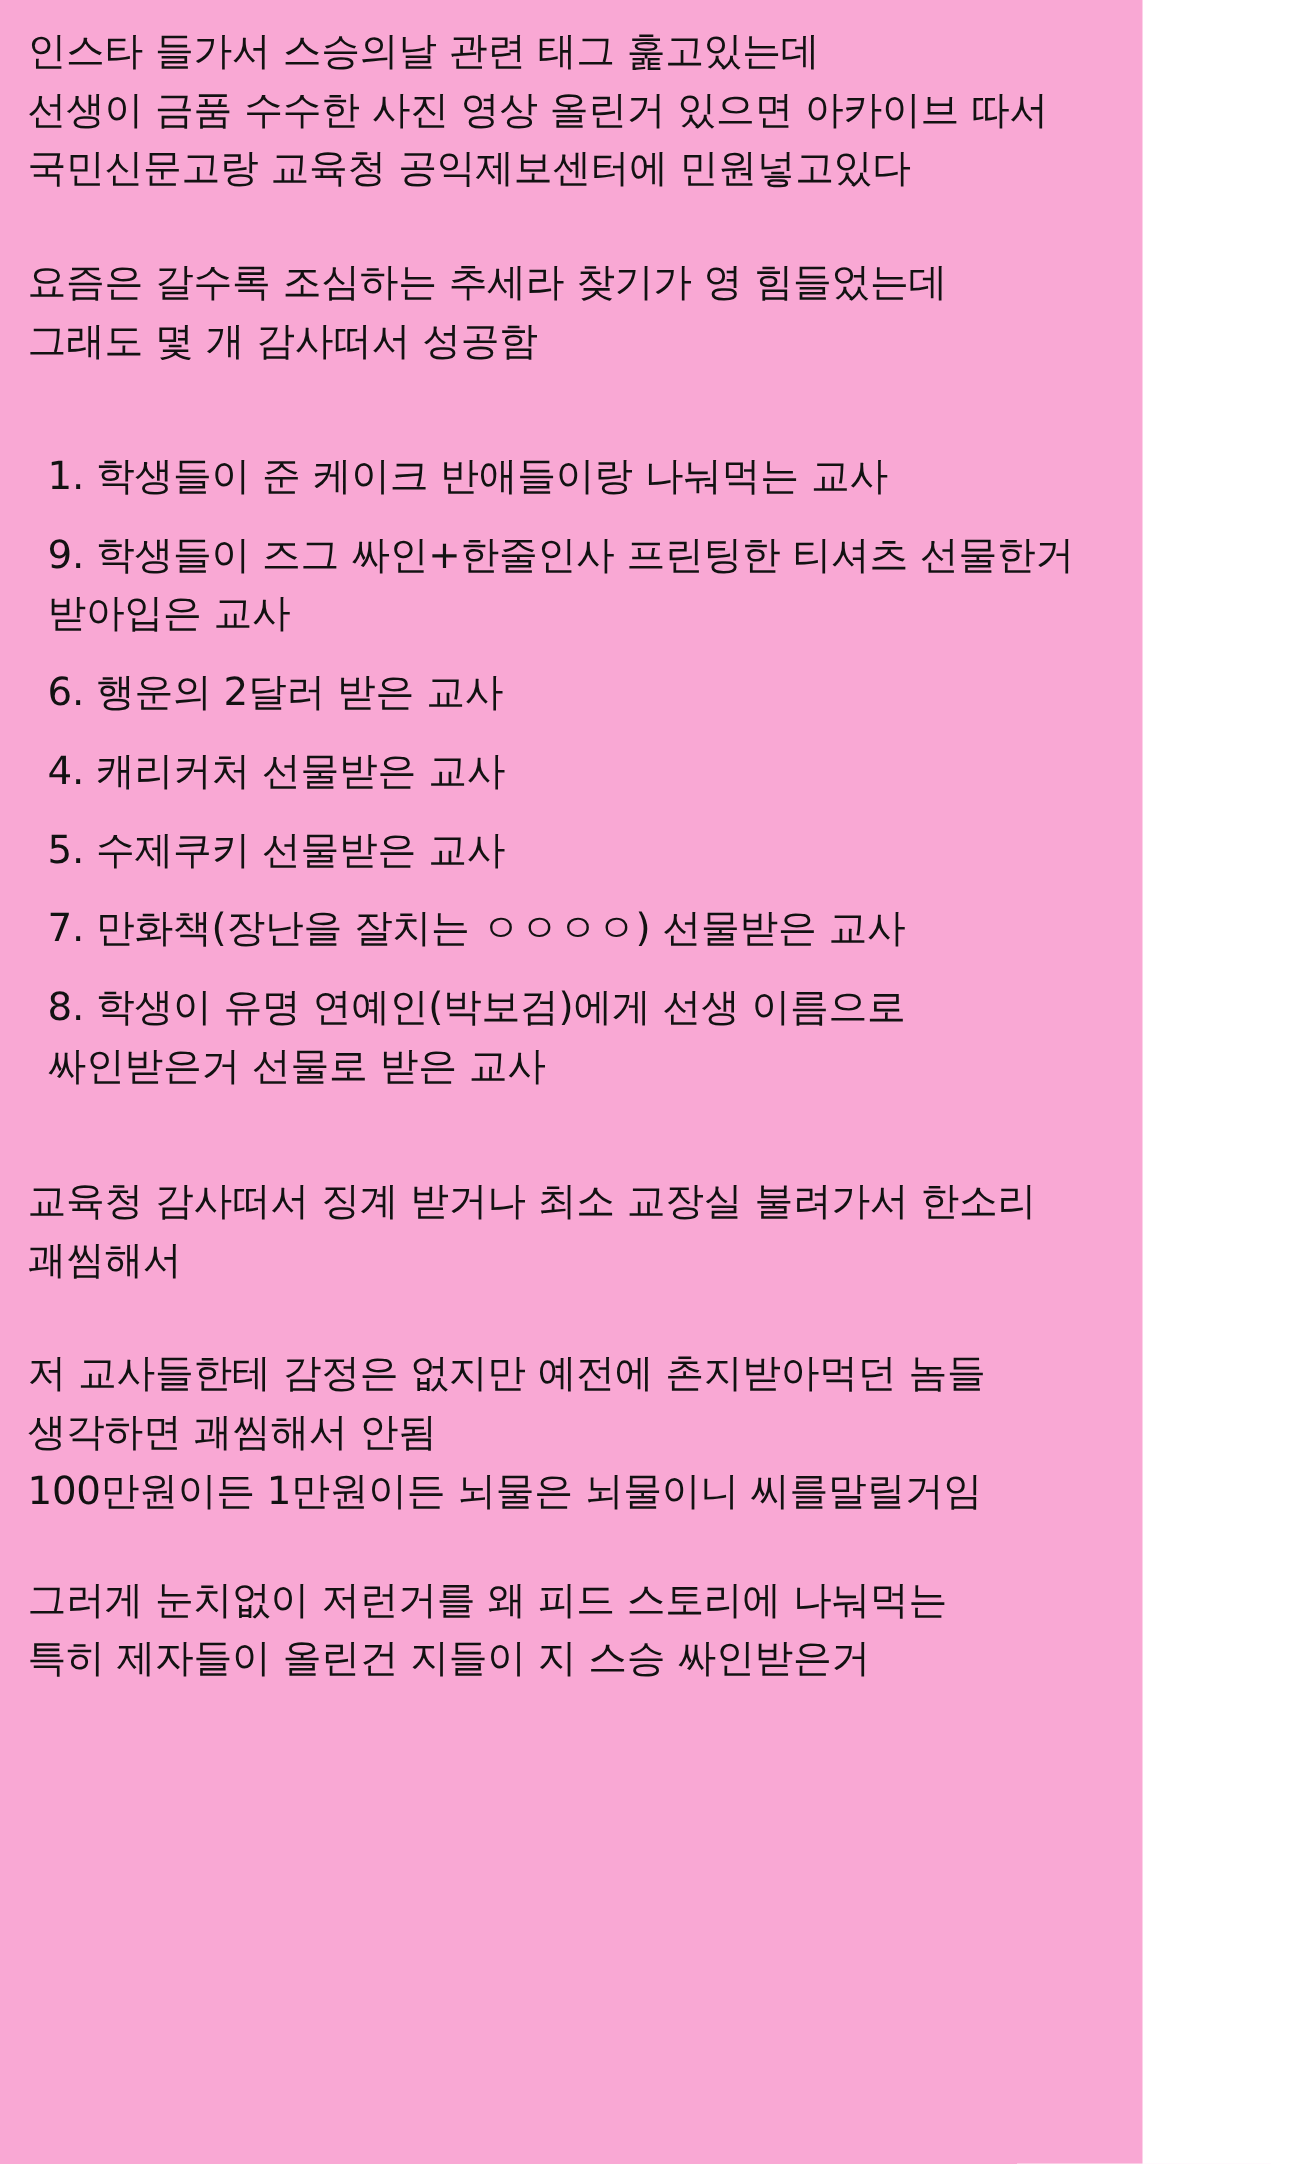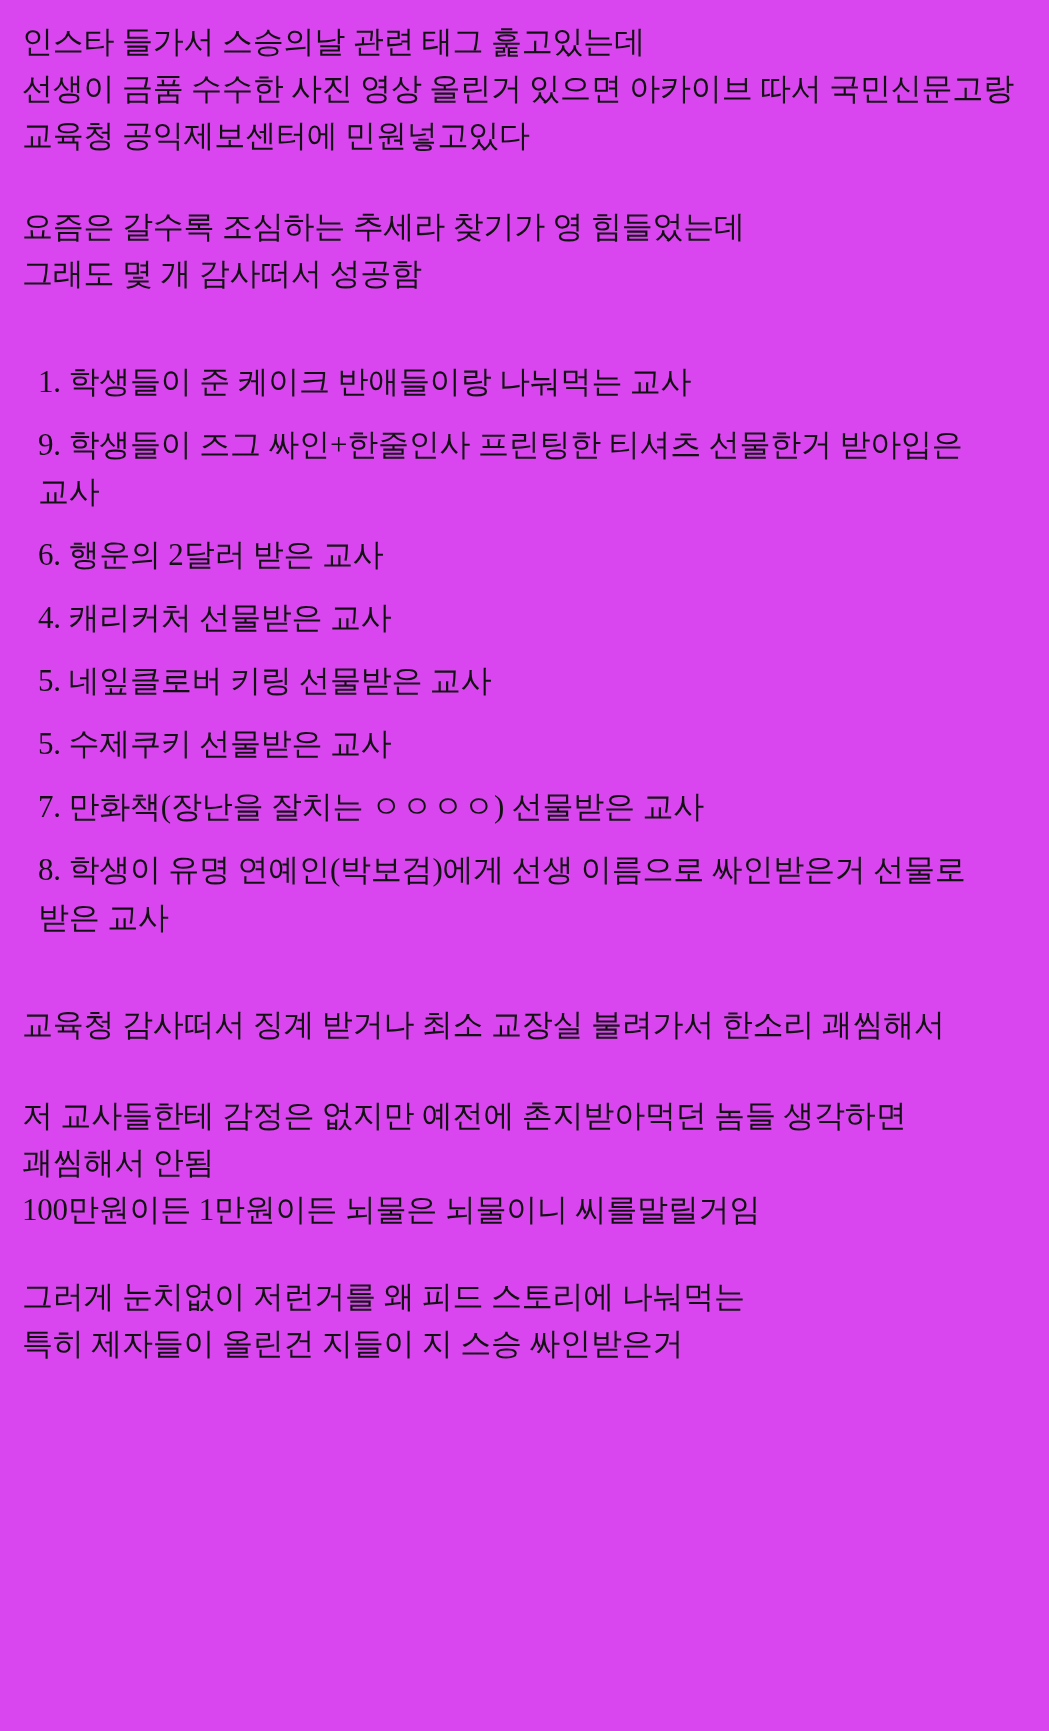--- a/index.html
+++ b/index.html
@@ -7,26 +7,25 @@
     padding: 0;
     background: #ffffff;
   }
   body {
     width: 1049px;
     min-height: 1731px;
     font-family: "DejaVu Sans", "Liberation Sans", sans-serif;
     color: #1b1b1b;
   }
   .page {
-    width: 1049px;
+    width: 914px;
     min-height: 1731px;
     box-sizing: border-box;
     padding: 18px 22px 10px 22px;
-    background: #d946ef;
-    font-family: Liberation Serif, serif;
+    background: #f9a8d4;
   }
   .block {
     margin: 0;
   }
   .para {
     font-size: 31px;
     line-height: 1.52;
     letter-spacing: -0.2px;
     color: #121212;
     margin: 0;
@@ -60,21 +59,20 @@
     <p class="para">그래도 몇 개 감사떠서 성공함</p>
   </div>
 
   <div class="spacer"></div>
 
   <div class="block list">
     <p class="para">1. 학생들이 준 케이크 반애들이랑 나눠먹는 교사</p>
     <p class="para">9. 학생들이 즈그 싸인+한줄인사 프린팅한 티셔츠 선물한거 받아입은 교사</p>
     <p class="para">6. 행운의 2달러 받은 교사</p>
     <p class="para">4. 캐리커처 선물받은 교사</p>
-    <p class="para">5. 네잎클로버 키링 선물받은 교사</p>
     <p class="para">5. 수제쿠키 선물받은 교사</p>
     <p class="para">7. 만화책(장난을 잘치는 ㅇㅇㅇㅇ) 선물받은 교사</p>
     <p class="para">8. 학생이 유명 연예인(박보검)에게 선생 이름으로 싸인받은거 선물로 받은 교사</p>
   </div>
 
   <div class="spacer"></div>
 
   <div class="block">
     <p class="para">교육청 감사떠서 징계 받거나 최소 교장실 불려가서 한소리 괘씸해서</p>
   </div>

